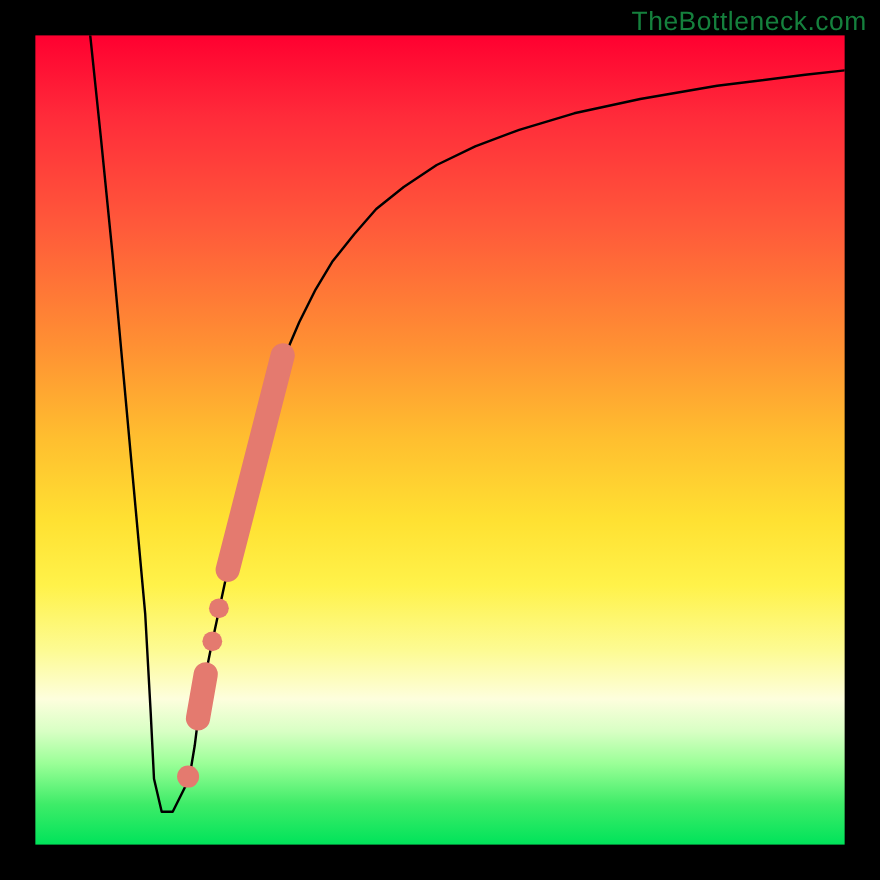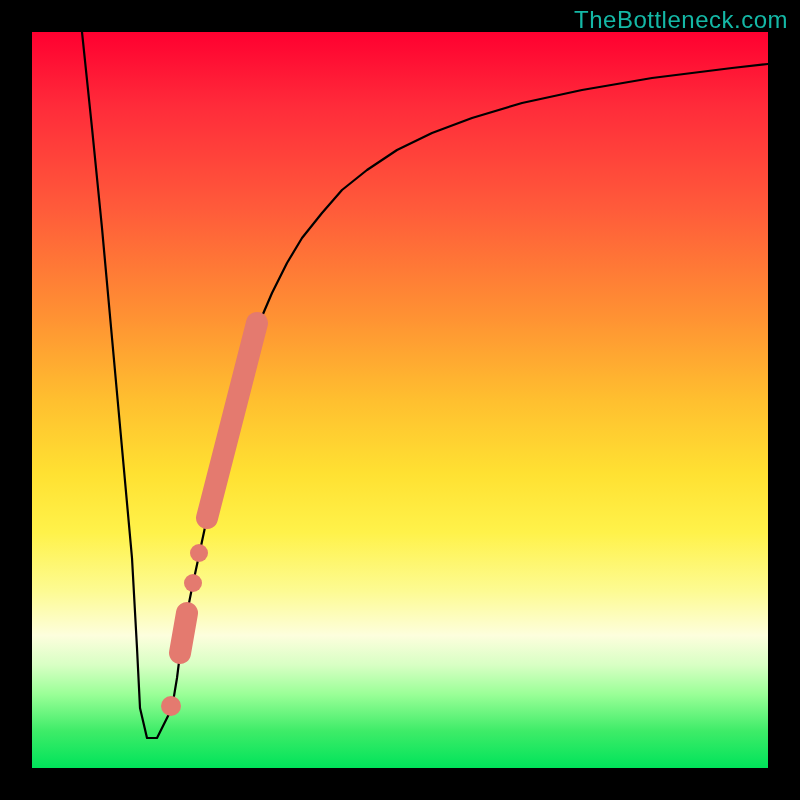--- a/index.html
+++ b/index.html
@@ -40,21 +40,21 @@
       #fdfedd 82%,
       #d8ffc4 86%,
       #9aff97 90%,
       #3eec68 95%,
       #00e35a 100%);
   }
   .watermark {
     position: absolute;
     top: 6px;
     right: 12px;
-    color: #14b8a6;
+    color: #15803d;
     font-size: 24px;
     letter-spacing: 0.5px;
     font-weight: 400;
     user-select: none;
   }
   svg.curve {
     position: absolute;
     inset: 0;
   }
 </style>

